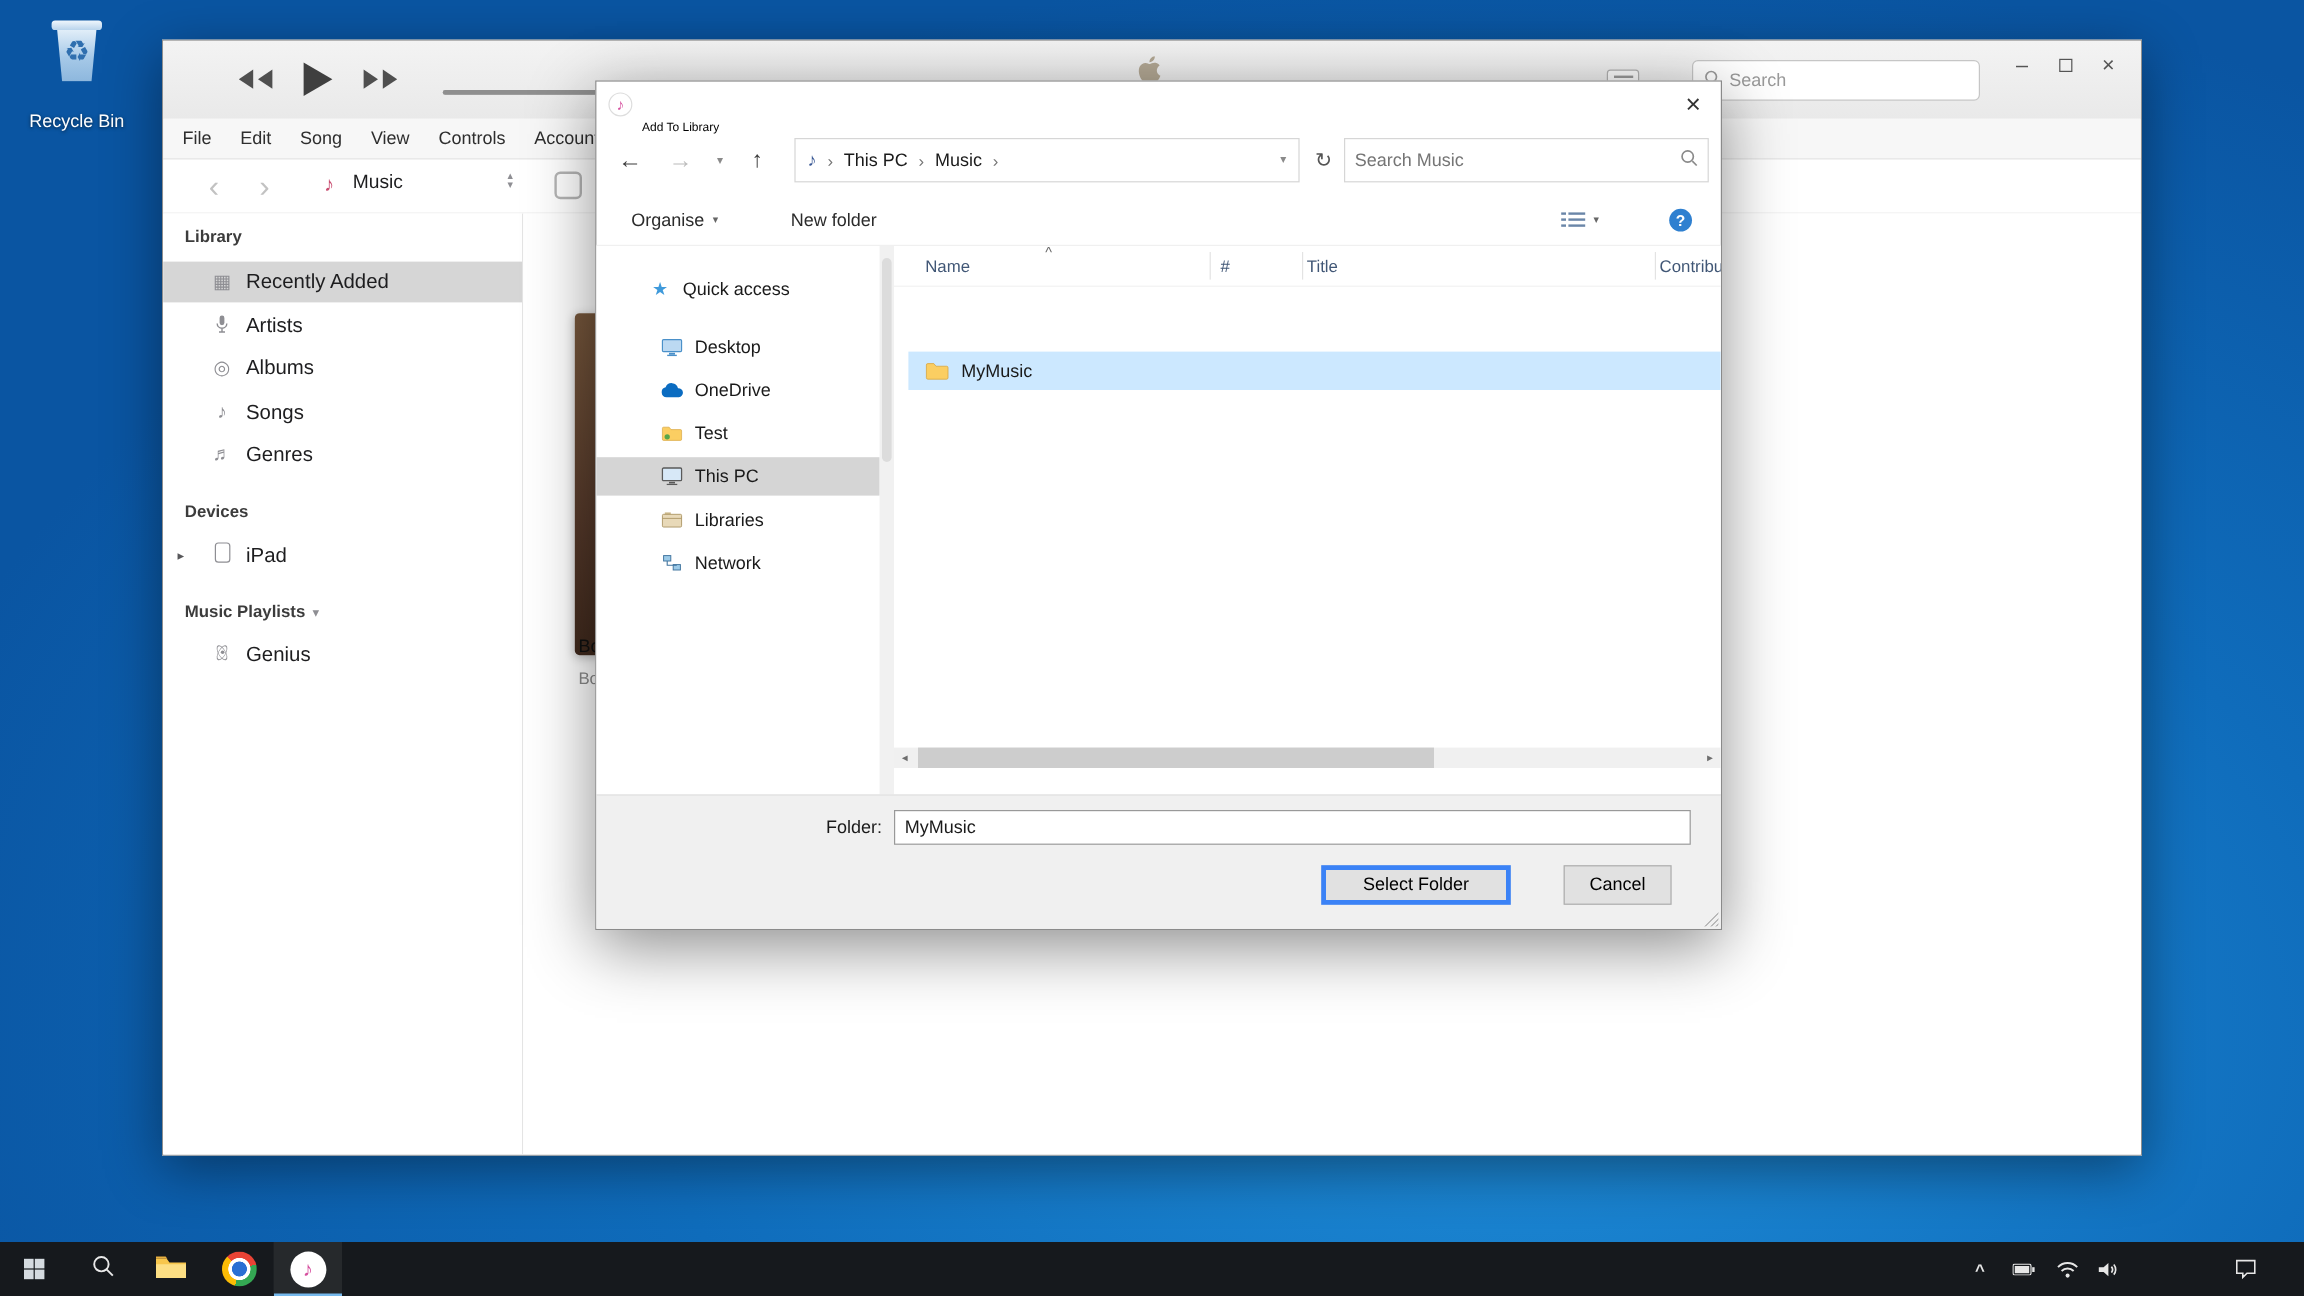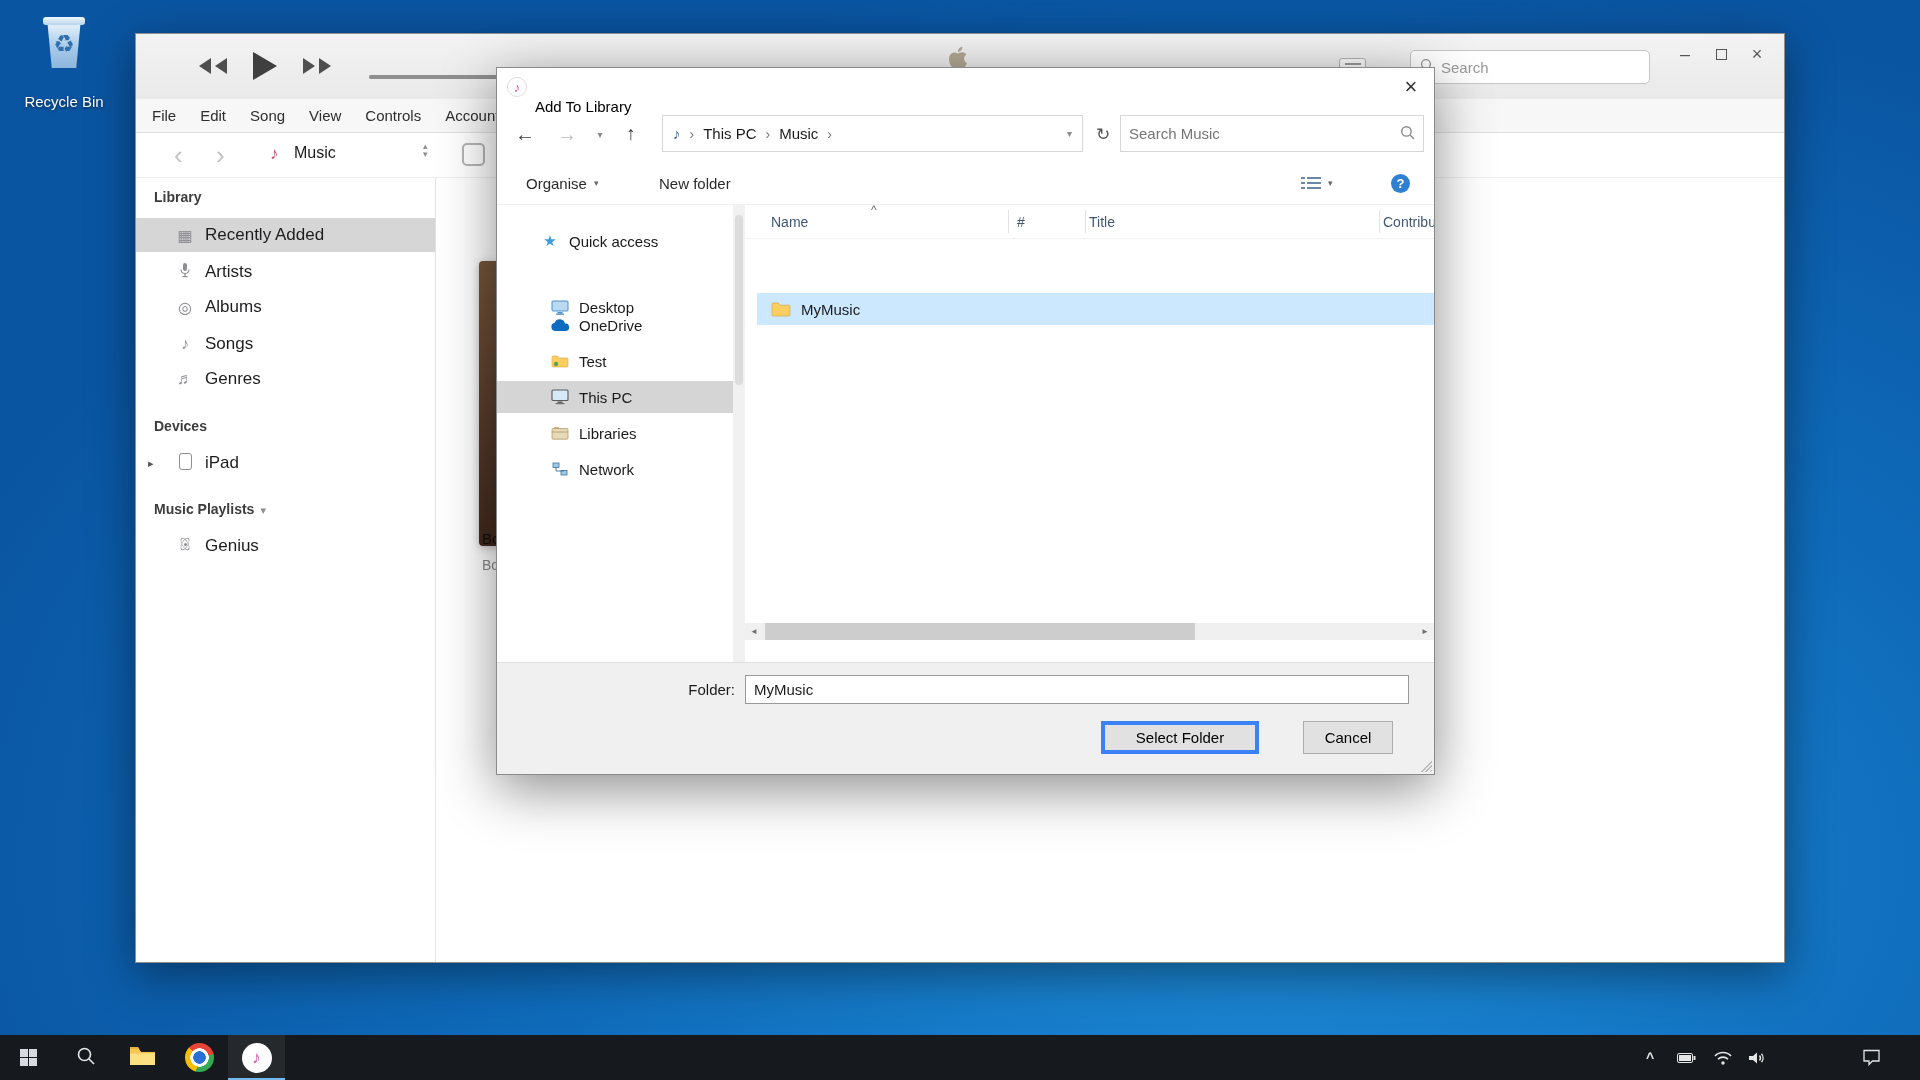--- a/index.html
+++ b/index.html
@@ -67,21 +67,21 @@
     background:linear-gradient(160deg,#76573c 0%,#55392a 45%,#2c1b11 100%);box-shadow:0 2px 8px rgba(0,0,0,.25);}
   .album-title{position:absolute;left:46px;top:352px;font-size:15px;color:#101010;}
   .album-artist{position:absolute;left:46px;top:379px;font-size:14px;color:#8a8a8a;}
 
   
   .dialog{position:absolute;left:496px;top:67px;width:939px;height:708px;background:#fff;
     border:1px solid #8a8a8a;box-shadow:0 14px 52px rgba(0,0,0,.45);z-index:50;font-size:15px;color:#1a1a1a;}
   .dlg-title{position:absolute;top:0;left:0;right:0;height:38px;display:flex;align-items:center;padding-left:10px;}
   .dlg-app-icon{width:20px;height:20px;border-radius:50%;background:#fff;border:1px solid #ddd;
     display:flex;align-items:center;justify-content:center;color:#d6509f;font-size:13px;flex:none;}
-  .dlg-title-text{margin-left:8px;font-size:15px;color:#000;margin-top:39px;}
+  .dlg-title-text{margin-left:8px;font-size:10px;color:#000;margin-top:39px;}
   .dlg-close{position:absolute;right:0;top:0;width:46px;height:38px;display:flex;align-items:center;justify-content:center;
     font-size:22px;color:#333;}
   .dlg-nav{position:absolute;top:38px;left:0;right:0;height:55px;}
   .nb{position:absolute;display:flex;align-items:center;justify-content:center;}
   .nb-back{left:14px;top:14px;width:28px;height:28px;font-size:20px;color:#3d3d3d;}
   .nb-fwd{left:56px;top:14px;width:28px;height:28px;font-size:20px;color:#bdbdbd;}
   .nb-caret{left:94px;top:21px;width:18px;height:14px;font-size:10px;color:#8a8a8a;}
   .nb-up{left:120px;top:14px;width:28px;height:28px;font-size:19px;color:#3d3d3d;}
   .crumb-box{position:absolute;left:165px;top:9px;width:421px;height:37px;border:1px solid #d6d6d6;background:#fff;
     display:flex;align-items:center;padding:0 10px;gap:9px;}
@@ -337,21 +337,21 @@
         <span class="help-circle">?</span>
       </div>
     </div>
 
     <div class="dlg-body">
       <div class="dlg-sidenav">
         <div class="sn-row" style="top:20px;">
           <span class="sn-icon" style="margin-left:42px;color:#3f9adb;font-size:15px;">★</span>
           <span class="sn-label">Quick access</span>
         </div>
-        <div class="sn-row" style="top:86px;align-items:center;">
+        <div class="sn-row" style="top:68px;align-items:center;">
           <span class="sn-icon" style="margin-left:52px;">
               <svg width="18" height="15" viewBox="0 0 18 15">
                 <rect x="1" y="1" width="16" height="10" rx="1" fill="#bcd9f2" stroke="#4a90c9"></rect>
                 <rect x="6.5" y="12" width="5" height="1.6" fill="#4a90c9"></rect>
                 <rect x="5" y="13.6" width="8" height="1.2" fill="#4a90c9"></rect>
               </svg>
             </span>
           <span class="sn-label">Desktop</span>
         </div>
         <div class="sn-row" style="top:104px;">

